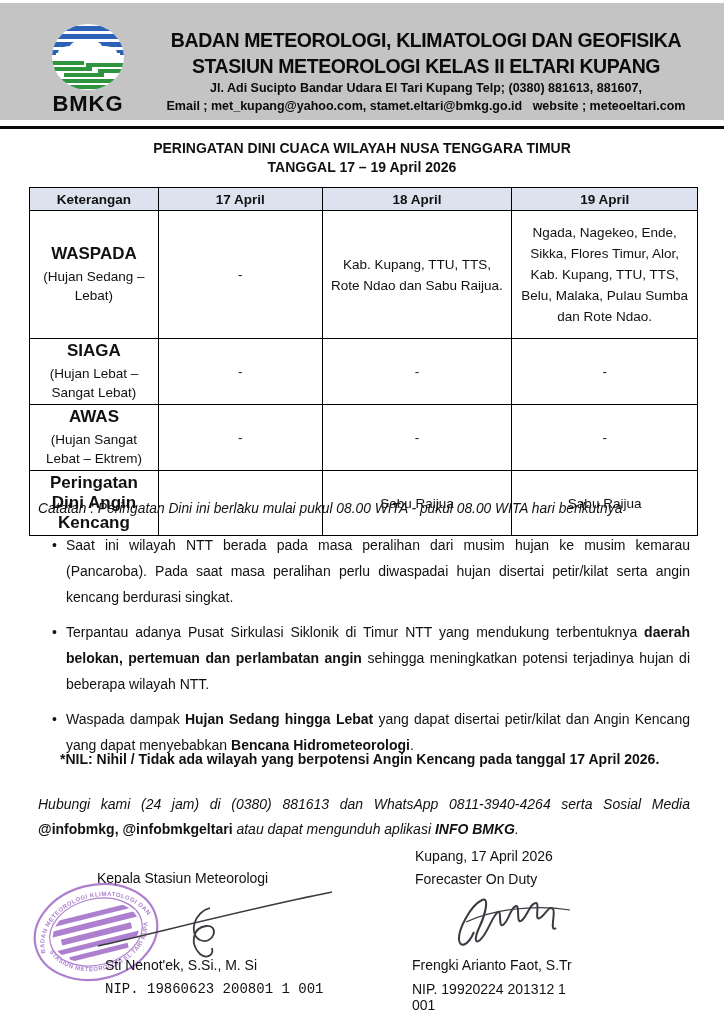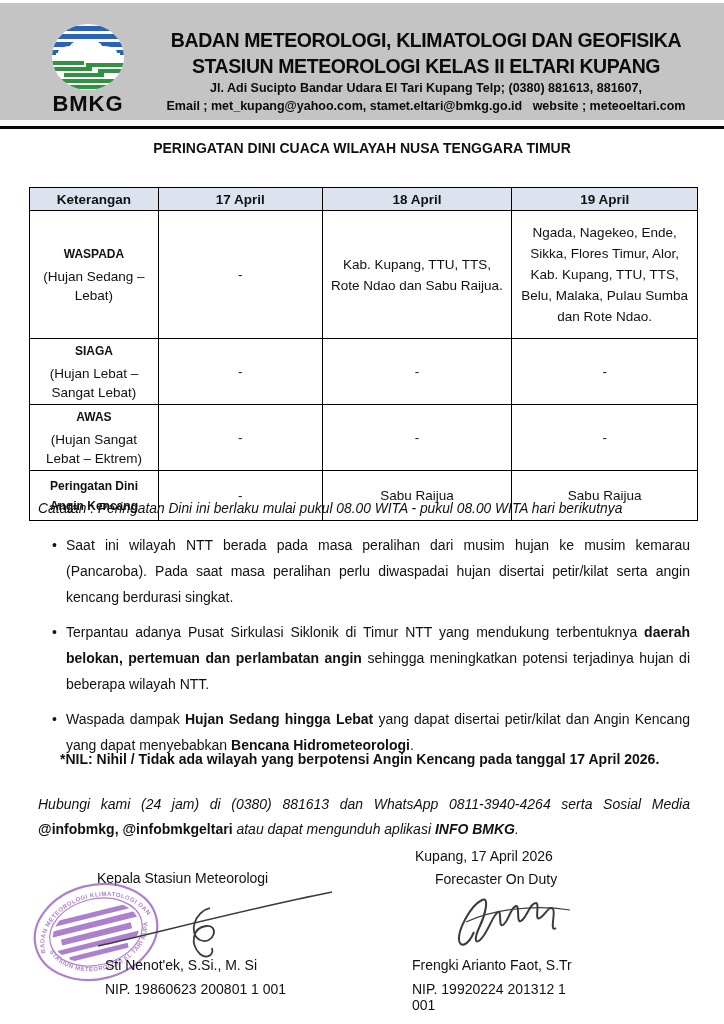--- a/index.html
+++ b/index.html
@@ -20,43 +20,43 @@
 
   
   .doc-title { position:absolute; top:139px; left:0; width:724px; text-align:center; font-weight:bold; font-size:14px; line-height:19px; }
 
   
   table.warn { position:absolute; top:187px; left:29px; width:669px; border-collapse:collapse; table-layout:fixed;padding-left:23px; }
   table.warn th, table.warn td { border:1.6px solid #000; font-size:13.5px; text-align:center; vertical-align:middle; padding:2px 8px; }
   table.warn th { background:#dce3ee; font-weight:bold; height:23px; }
   .c0 { width:19.3%; } .c1 { width:24.5%; } .c2 { width:28.4%; } .c3 { width:27.8%; }
   .rh1 { height:128px; } .rh2 { height:52px; } .rh3 { height:55px; } .rh4 { height:50px; }
-  .row-title { font-weight:bold; font-size:12px; line-height:20px; }
+  .row-title { font-weight:bold; font-size:17px; line-height:20px; }
   .row-sub { font-weight:normal; font-size:13.5px; line-height:19px; margin-top:3px; }
   td.cellv { line-height:21px; }
 
   
   .catatan { position:absolute; top:501px; left:38px; width:650px; font-style:italic; font-size:13.8px; }
   .bullets { position:absolute; top:532px; left:38px; width:652px; }
   .bullet { display:flex; margin-bottom:9px; }
   .marker { width:28px; padding-left:14px; font-size:14px; line-height:26px; }
   .btext { flex:1; font-size:14px; line-height:26px; text-align:justify; }
   .nil-note { position:absolute; top:751px; left:60px; width:640px; font-weight:bold; font-size:14px; }
   .contact { position:absolute; top:792px; left:38px; width:652px; font-style:italic; font-size:14px; line-height:25px; text-align:justify; }
 
   
   .sig-zone { position:absolute; top:840px; left:0; width:576px; height:184px; }
   .place-date { position:absolute; left:415px; top:8px; font-size:14px; }
   .role-left { position:absolute; left:97px; top:30px; font-size:14px; }
-  .role-right { position:absolute; left:415px; top:31px; font-size:14px;margin-left:20px; }
+  .role-right { position:absolute; left:415px; top:31px; font-size:14px; }
   .stamp { position:absolute; left:26px; top:38px; }
   .sig-left { position:absolute; left:92px; top:42px; }
   .sig-right { position:absolute; left:452px; top:48px; }
   .name-left { position:absolute; left:105px; top:117px; font-size:14px; }
-  .nip-left { position:absolute; left:105px; top:141px; font-size:14px; }
+  .nip-left { position:absolute; left:105px; top:141px; font-size:14px;font-family:Liberation Mono, monospace; }
   .name-right { position:absolute; left:412px; top:117px; font-size:14px; }
   .nip-right { position:absolute; left:412px; top:141px; font-size:14px; }
 </style>
 </head>
 <body>
 
 <div class="page">
 
   <div class="head-band">
     <div class="logo-wrap">
@@ -93,20 +93,21 @@
       <div class="org1">BADAN METEOROLOGI, KLIMATOLOGI DAN GEOFISIKA</div>
       <div class="org2">STASIUN METEOROLOGI KELAS II ELTARI KUPANG</div>
       <div class="addr">Jl. Adi Sucipto Bandar Udara El Tari Kupang Telp; (0380) 881613, 881607,</div>
       <div class="addr2">Email ; met_kupang@yahoo.com, stamet.eltari@bmkg.go.id   website ; meteoeltari.com</div>
     </div>
   </div>
   <div class="head-rule"></div>
 
   <div class="doc-title">
     <div>PERINGATAN DINI CUACA WILAYAH NUSA TENGGARA TIMUR</div>
+    <div>TANGGAL 17 – 19 April 2026</div>
   </div>
 
   <table class="warn">
     <colgroup>
         <col class="c0">
         <col class="c1">
         <col class="c2">
         <col class="c3">
       </colgroup>
     <tbody>

